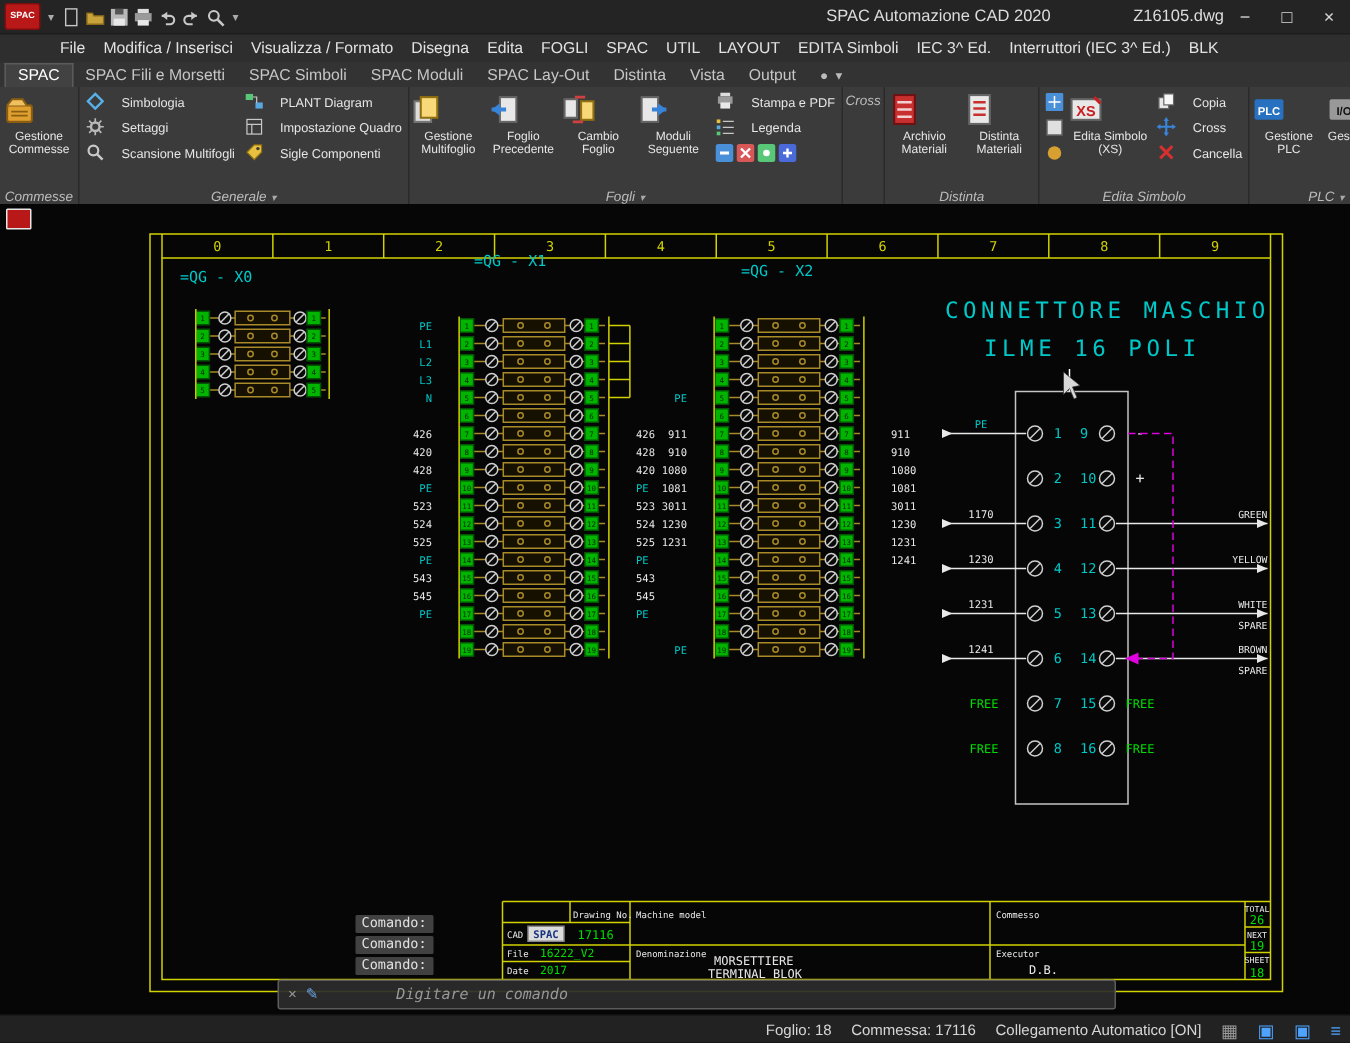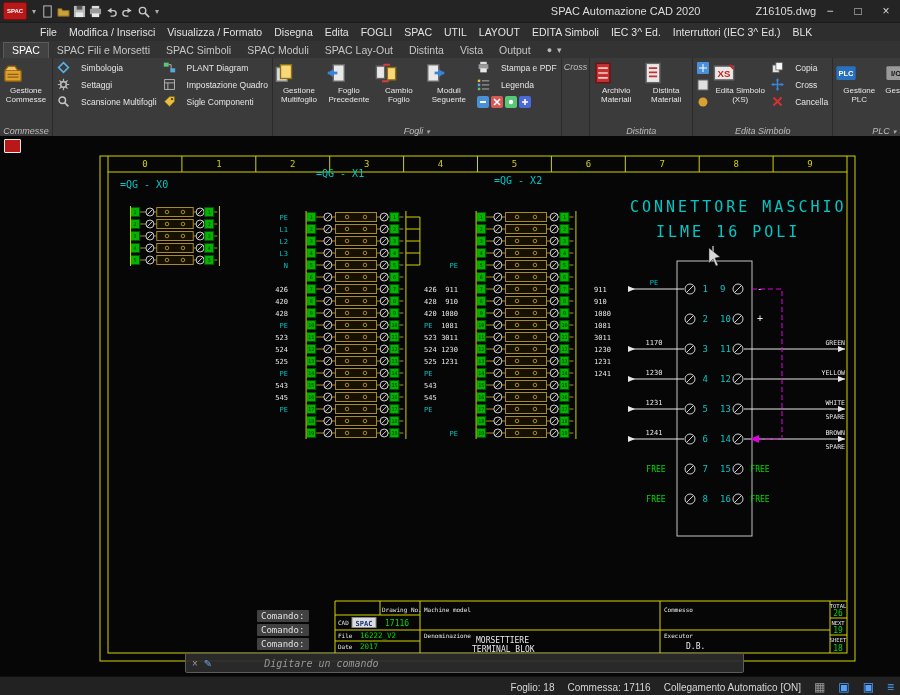--- a/index.html
+++ b/index.html
@@ -43,21 +43,21 @@
     white-space:nowrap;padding:0 2px;}
   .rsmall svg{width:13px;height:13px;flex:none;}
   .rmini{display:flex;gap:2px;align-items:center;height:17px;padding:0 2px;}
   .rmini svg{width:12px;height:12px;}
 
   
   .canvas{position:relative;height:540px;background:#060606;flex:none;overflow:hidden;}
   .canvas svg text{font-family:"DejaVu Sans Mono",monospace;}
   .dwg-icon{position:absolute;left:4px;top:3px;width:15px;height:12px;background:#b81818;
     border:1px solid #e8e8e8;border-radius:1px;}
-  .cmd-history{position:absolute;left:237px;top:474px;display:flex;flex-direction:column;gap:2px;margin-left:20px;}
+  .cmd-history{position:absolute;left:237px;top:474px;display:flex;flex-direction:column;gap:2px;}
   .cmd-history div{background:rgba(115,115,115,.55);color:#e0e0e0;font:9px "DejaVu Sans Mono",monospace;
     padding:1px 5px 1px 4px;width:max-content;border-radius:1px;}
   .cmd-dock{position:absolute;left:185px;top:517px;width:545px;height:18px;background:rgba(44,44,44,.92);
     border:1px solid #5c5c5c;border-radius:2px;display:flex;align-items:center;gap:6px;padding:0 6px;}
   .cmd-dock .ic{color:#9a9a9a;font-size:10px;}
   .cmd-dock .pen{color:#6aa3e0;}
   .cmd-prompt{color:#989898;font-style:italic;font-size:10px;font-family:"DejaVu Sans Mono",monospace;margin-left:46px;}
 
   
   .statusbar{height:20px;background:#222;border-top:1px solid #101010;display:flex;align-items:center;
@@ -206,20 +206,24 @@
           </div>
           <div class="rsmall">
             <svg viewBox="0 0 16 16">
                 <path d="M2 8 L8 2 H14 V8 L8 14 Z" fill="#e8c040" stroke="#907010"></path>
                 <circle cx="11" cy="5" r="1.4" fill="#3a3a3a"></circle>
               </svg>
             <span>Sigle Componenti</span>
           </div>
         </div>
       </div>
+      <div class="rlabel">
+          <span>Generale</span>
+          <span class="arr">▾</span>
+        </div>
     </div>
 
     <div class="rgroup">
       <div class="rcontent">
         <div class="rbig">
           <svg viewBox="0 0 16 16">
               <rect x="1" y="4" width="8" height="10" fill="#dcdcdc" stroke="#777"></rect>
               <rect x="4" y="2" width="8" height="10" fill="#f8d878" stroke="#907010"></rect>
             </svg>
           <span>Gestione Multifoglio</span>

